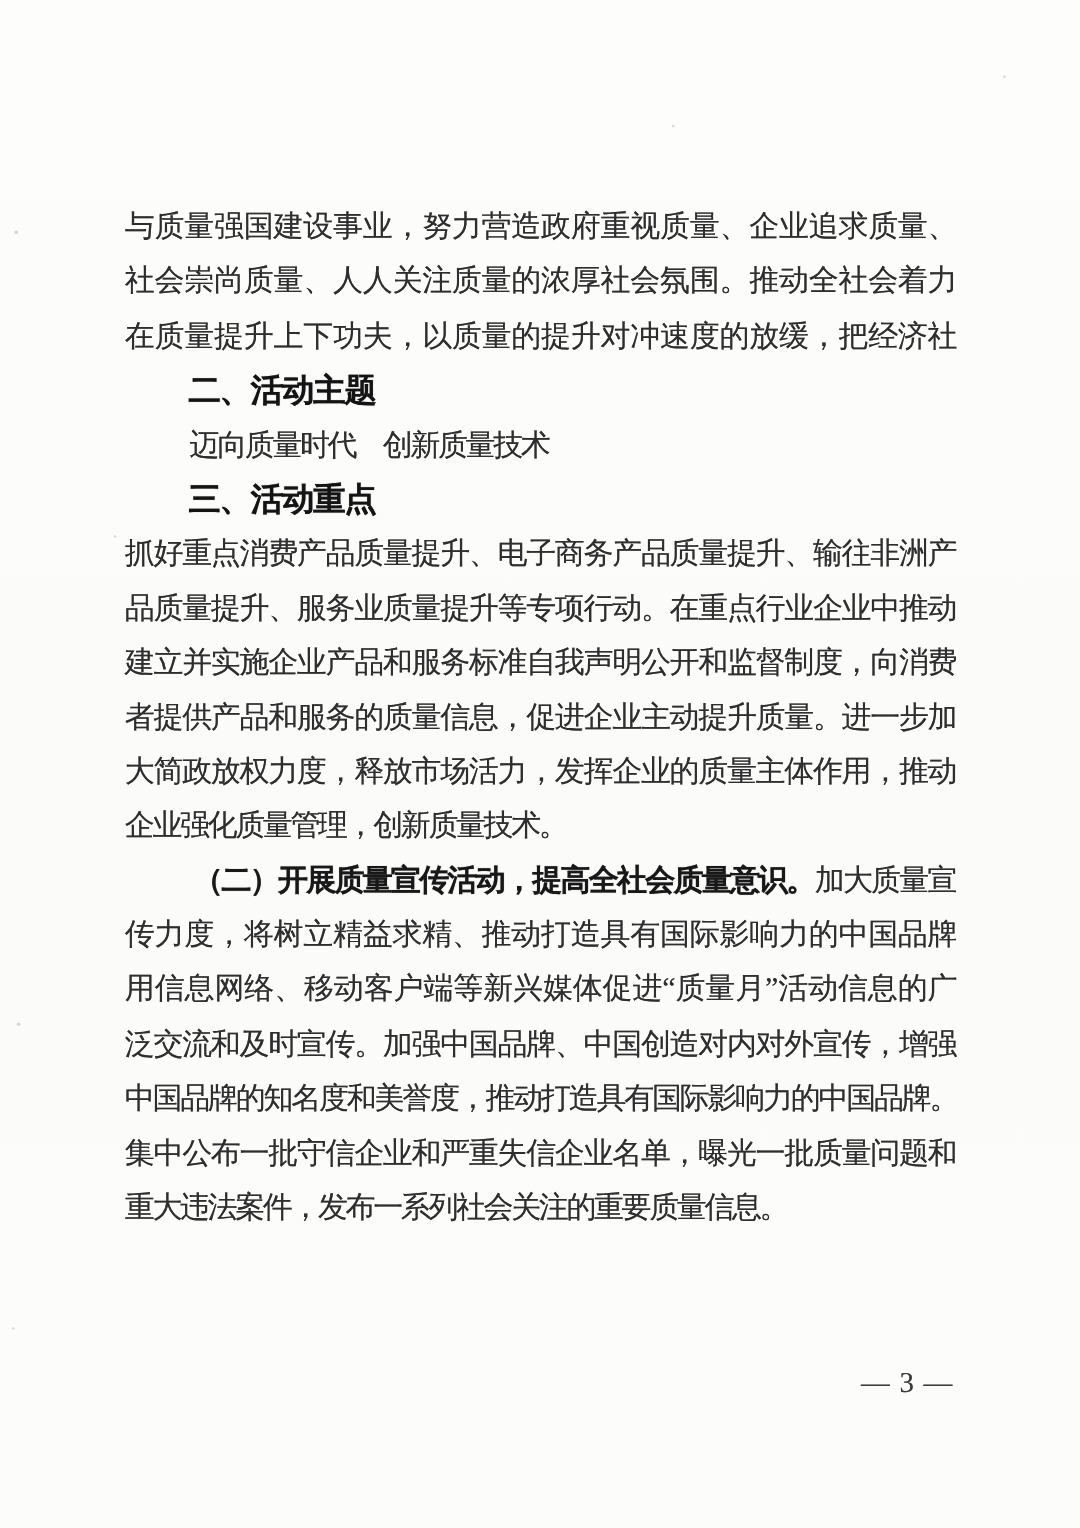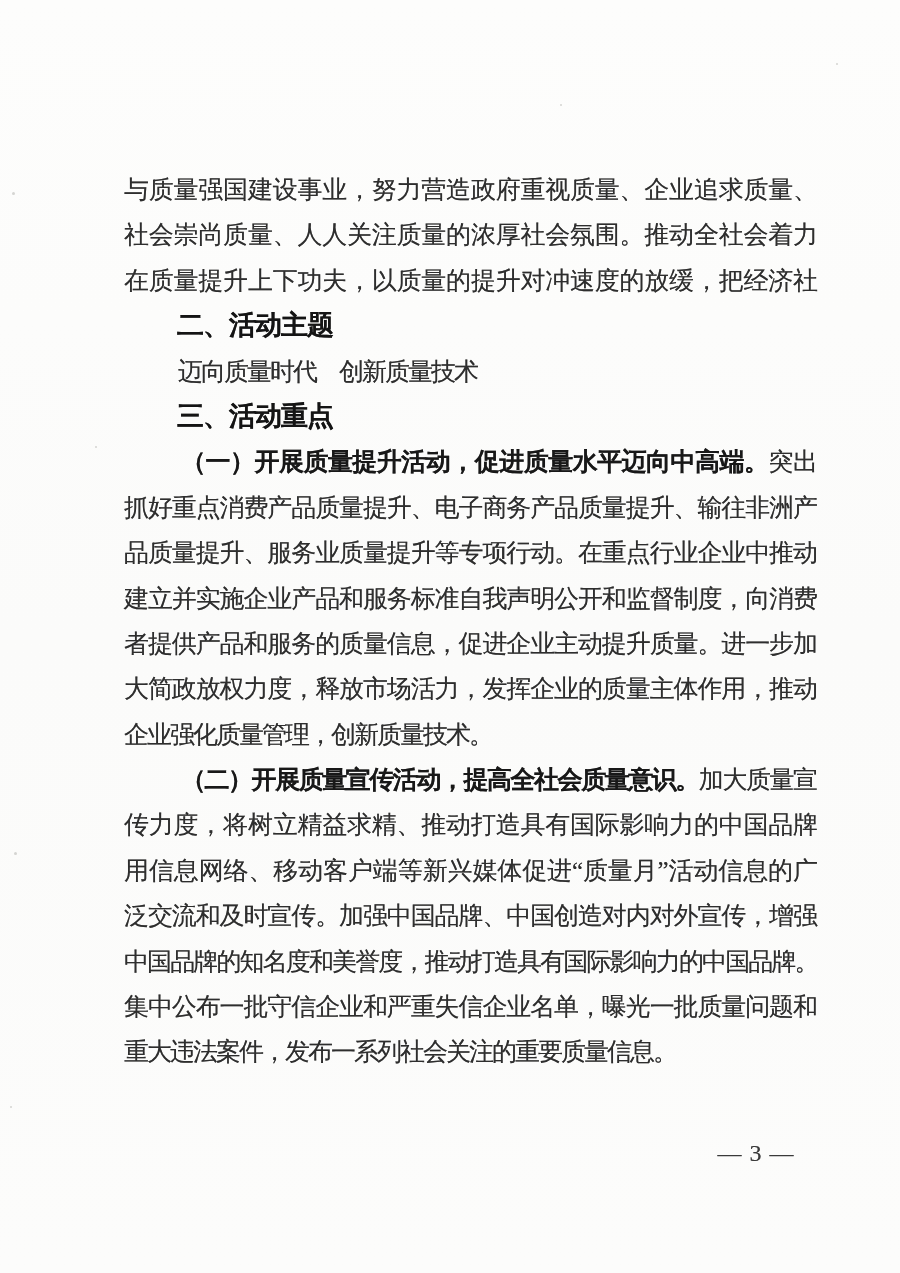--- a/index.html
+++ b/index.html
@@ -33,21 +33,20 @@
   .s3 { left: 560px; top: 104px; width: 2px; height: 2px;}
   .s4 { left: 14px;  top: 852px; }
   .s5 { left: 836px; top: 63px;  width: 2px; height: 2px;}
   .s6 { left: 10px;  top: 1106px; width: 2px; height: 2px;}
 
   .body-text {
     position: absolute;
     left: 104px;
     top: 167px;
     width: 692px;
-    margin-left: 20px;
   }
   .line {
     height: 45.4px;
     line-height: 45.4px;
     font-size: 25px;
     letter-spacing: -2px;
     color: #2e2e2e;
     white-space: nowrap;
     text-align: justify;
     text-align-last: justify;
@@ -107,21 +106,20 @@
     <div class="line">与质量强国建设事业，努力营造政府重视质量、企业追求质量、</div>
     <div class="line">社会崇尚质量、人人关注质量的浓厚社会氛围。推动全社会着力</div>
     <div class="line">在质量提升上下功夫，以质量的提升对冲速度的放缓，把经济社</div>
 
     <div class="line heading">二、活动主题</div>
 
     <div class="line theme short">迈向质量时代　创新质量技术</div>
 
     <div class="line heading">三、活动重点</div>
 
-    <div class="line lead"><span class="lead-bold">（一）开展质量提升活动，促进质量水平迈向中高端。</span><span>突出</span></div>
     <div class="line">抓好重点消费产品质量提升、电子商务产品质量提升、输往非洲产</div>
     <div class="line">品质量提升、服务业质量提升等专项行动。在重点行业企业中推动</div>
     <div class="line">建立并实施企业产品和服务标准自我声明公开和监督制度，向消费</div>
     <div class="line">者提供产品和服务的质量信息，促进企业主动提升质量。进一步加</div>
     <div class="line">大简政放权力度，释放市场活力，发挥企业的质量主体作用，推动</div>
     <div class="line short">企业强化质量管理，创新质量技术。</div>
 
     <div class="line lead"><span class="lead-bold">（二）开展质量宣传活动，提高全社会质量意识。</span><span>加大质量宣</span></div>
     <div class="line">传力度，将树立精益求精、推动打造具有国际影响力的中国品牌</div>
     <div class="line">用信息网络、移动客户端等新兴媒体促进“质量月”活动信息的广</div>

